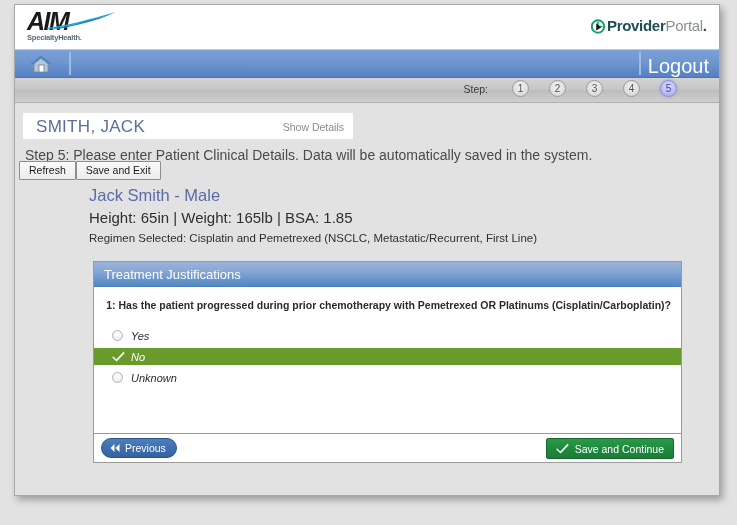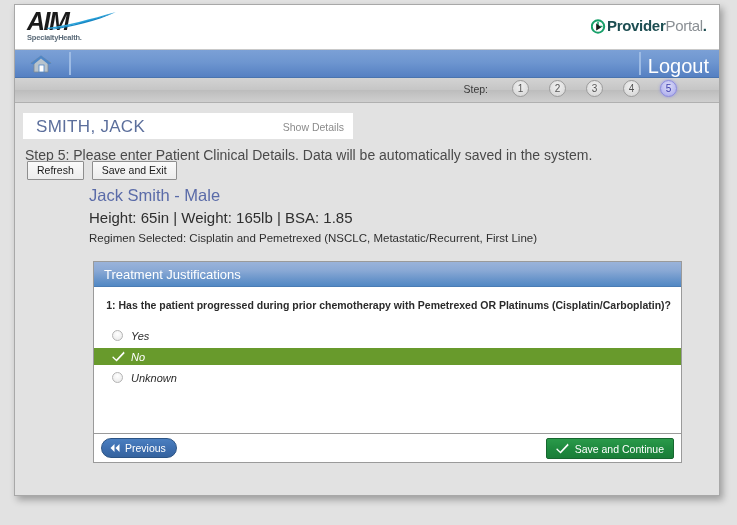--- a/index.html
+++ b/index.html
@@ -208,24 +208,23 @@
   .step-instruction {
     position: absolute;
     left: 10px;
     top: 44px;
     font-size: 14px;
     color: #4a4a4a;
   }
 
   .small-btn-row {
     position: absolute;
-    left: 12px;
+    left: 4px;
     top: 58px;
     display: flex;
-    gap: 8px;
   }
   .small-btn {
     font-family: "Liberation Sans", sans-serif;
     font-size: 10.5px;
     color: #1a1a1a;
     padding: 2px 9px 3px 9px;
     background: linear-gradient(to bottom, #fafafa 0%, #ececec 100%);
     border: 1px solid #8e8e8e;
     border-radius: 1px;
     cursor: pointer;

